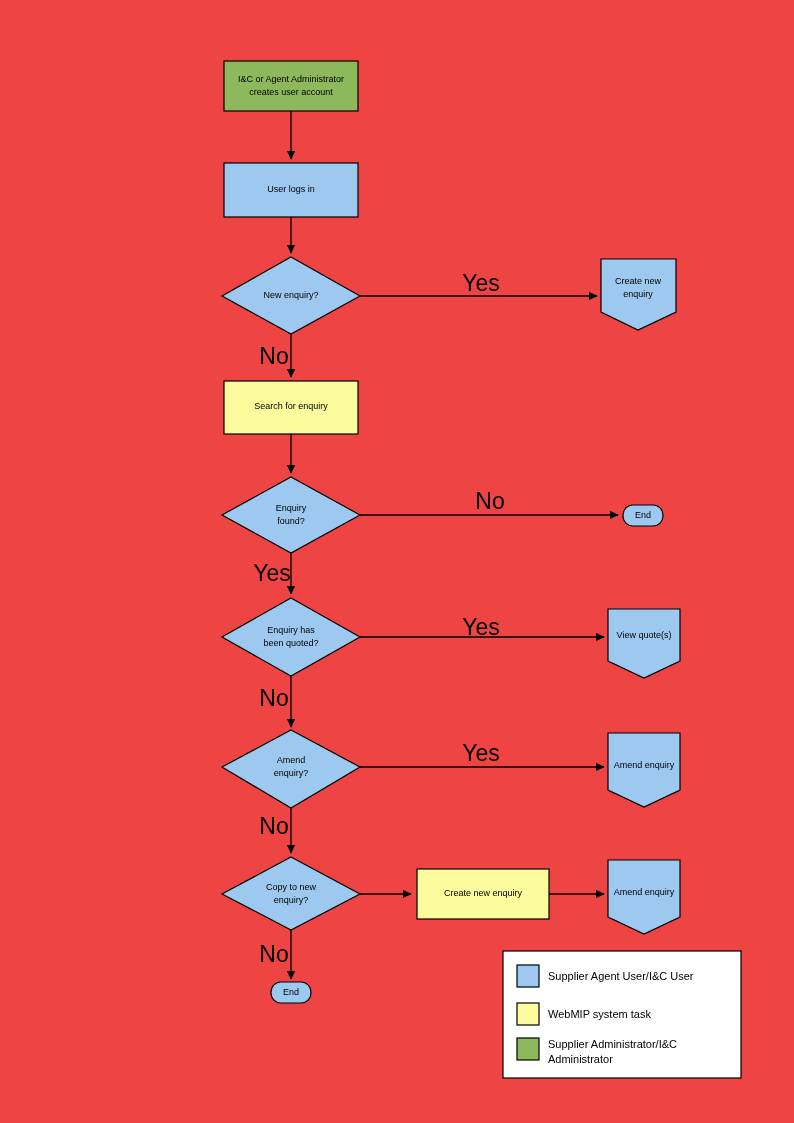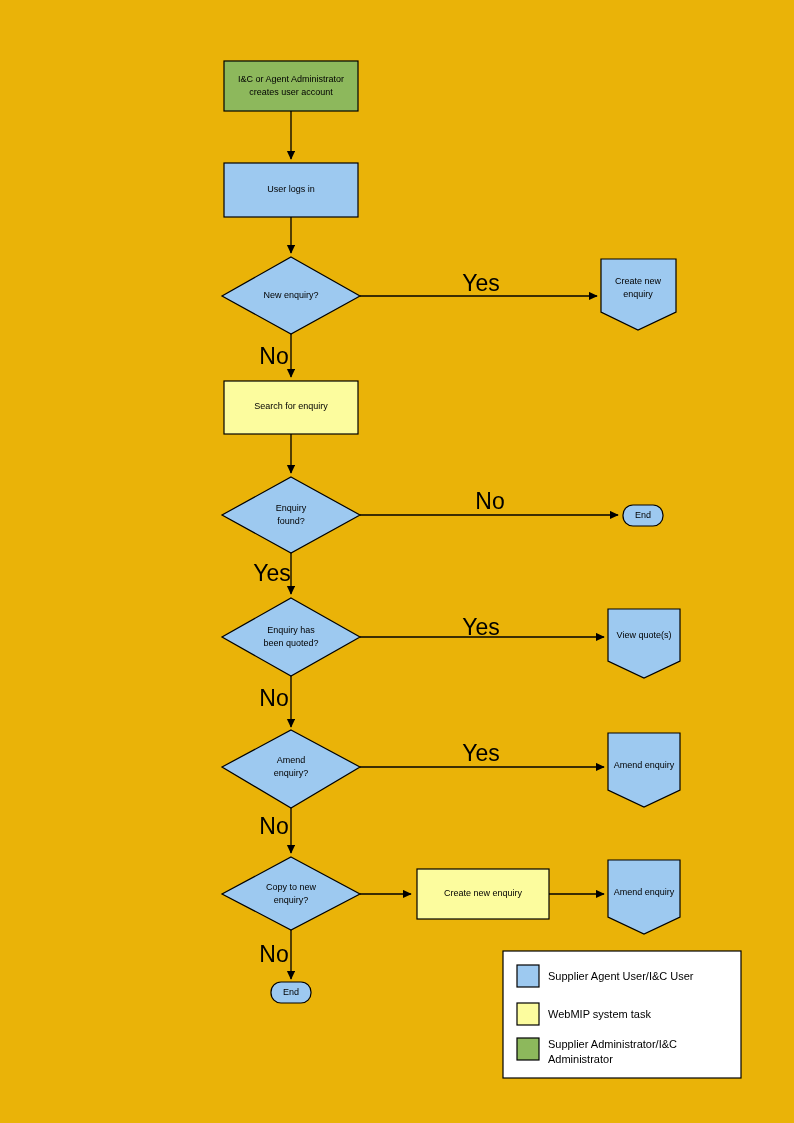--- a/index.html
+++ b/index.html
@@ -8,21 +8,21 @@
     background: #ffffff;
   }
   body {
     font-family: "Liberation Sans", sans-serif;
     -webkit-font-smoothing: none;
   }
   #canvas {
     position: relative;
     width: 794px;
     height: 1123px;
-    background: #eab308;
+    background: #ef4444;
     overflow: hidden;
   }
   #flow-svg {
     position: absolute;
     left: 0;
     top: 0;
     width: 794px;
     height: 1123px;
   }
   .node-text {

